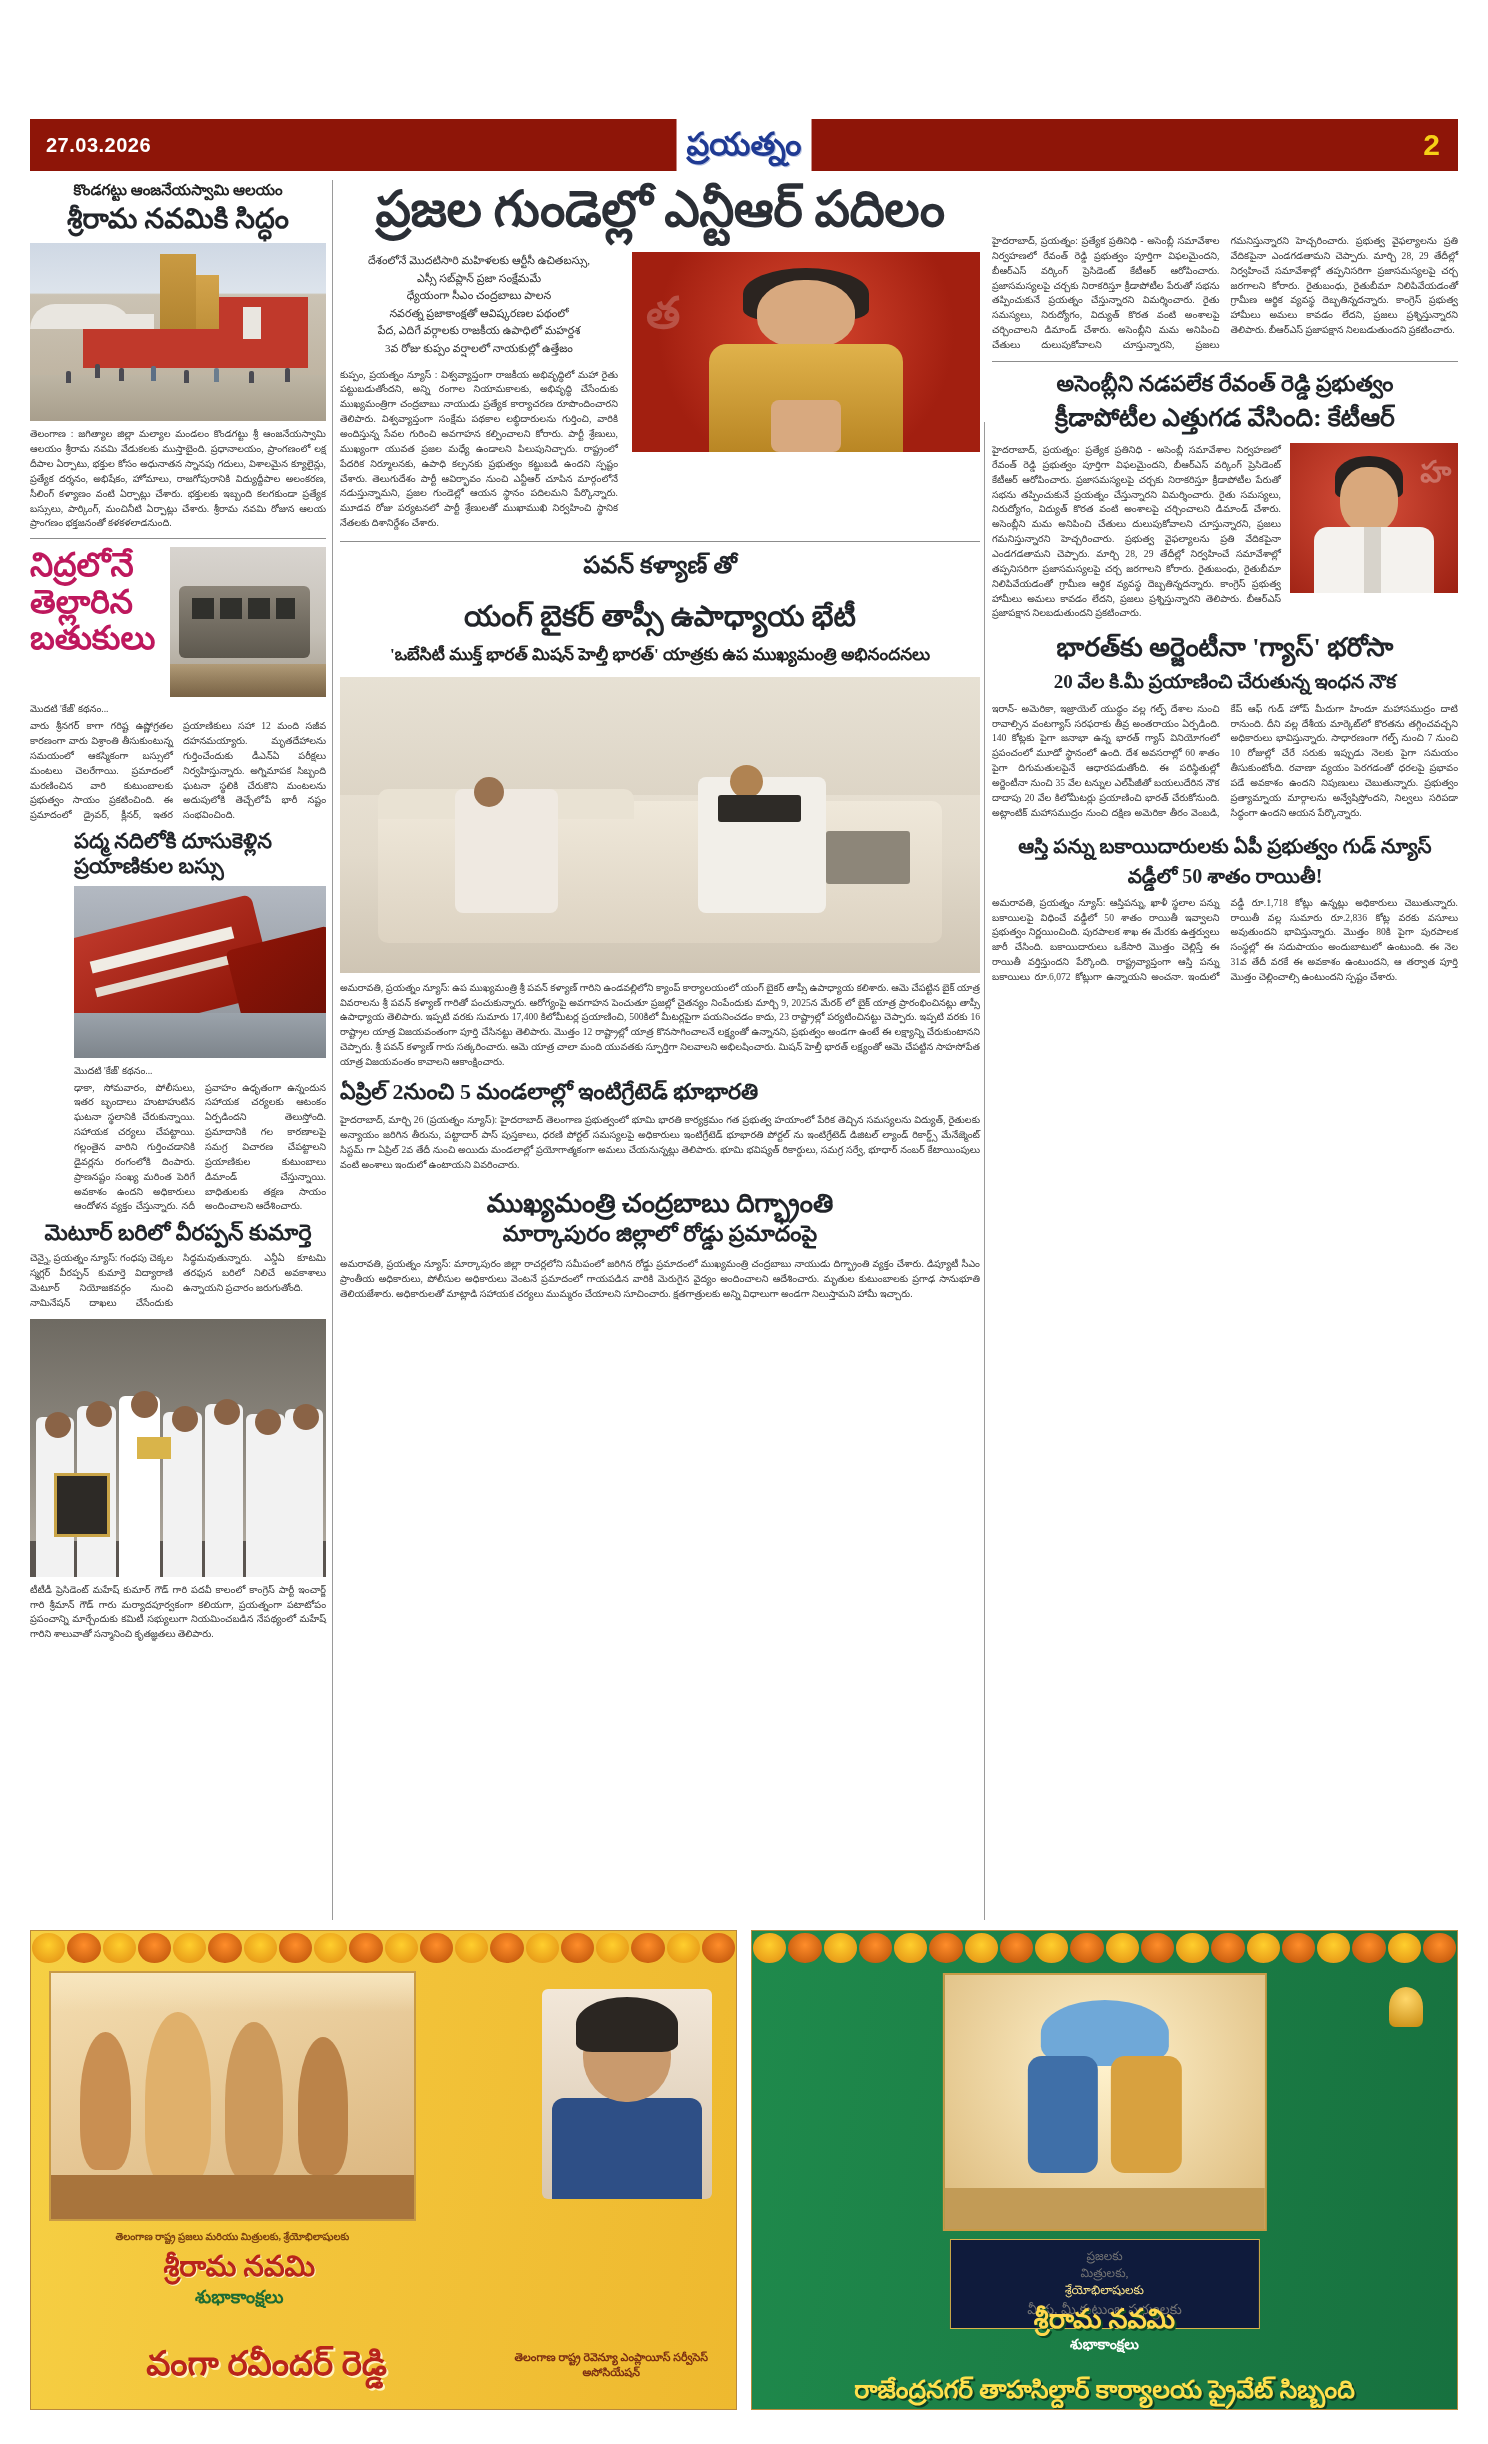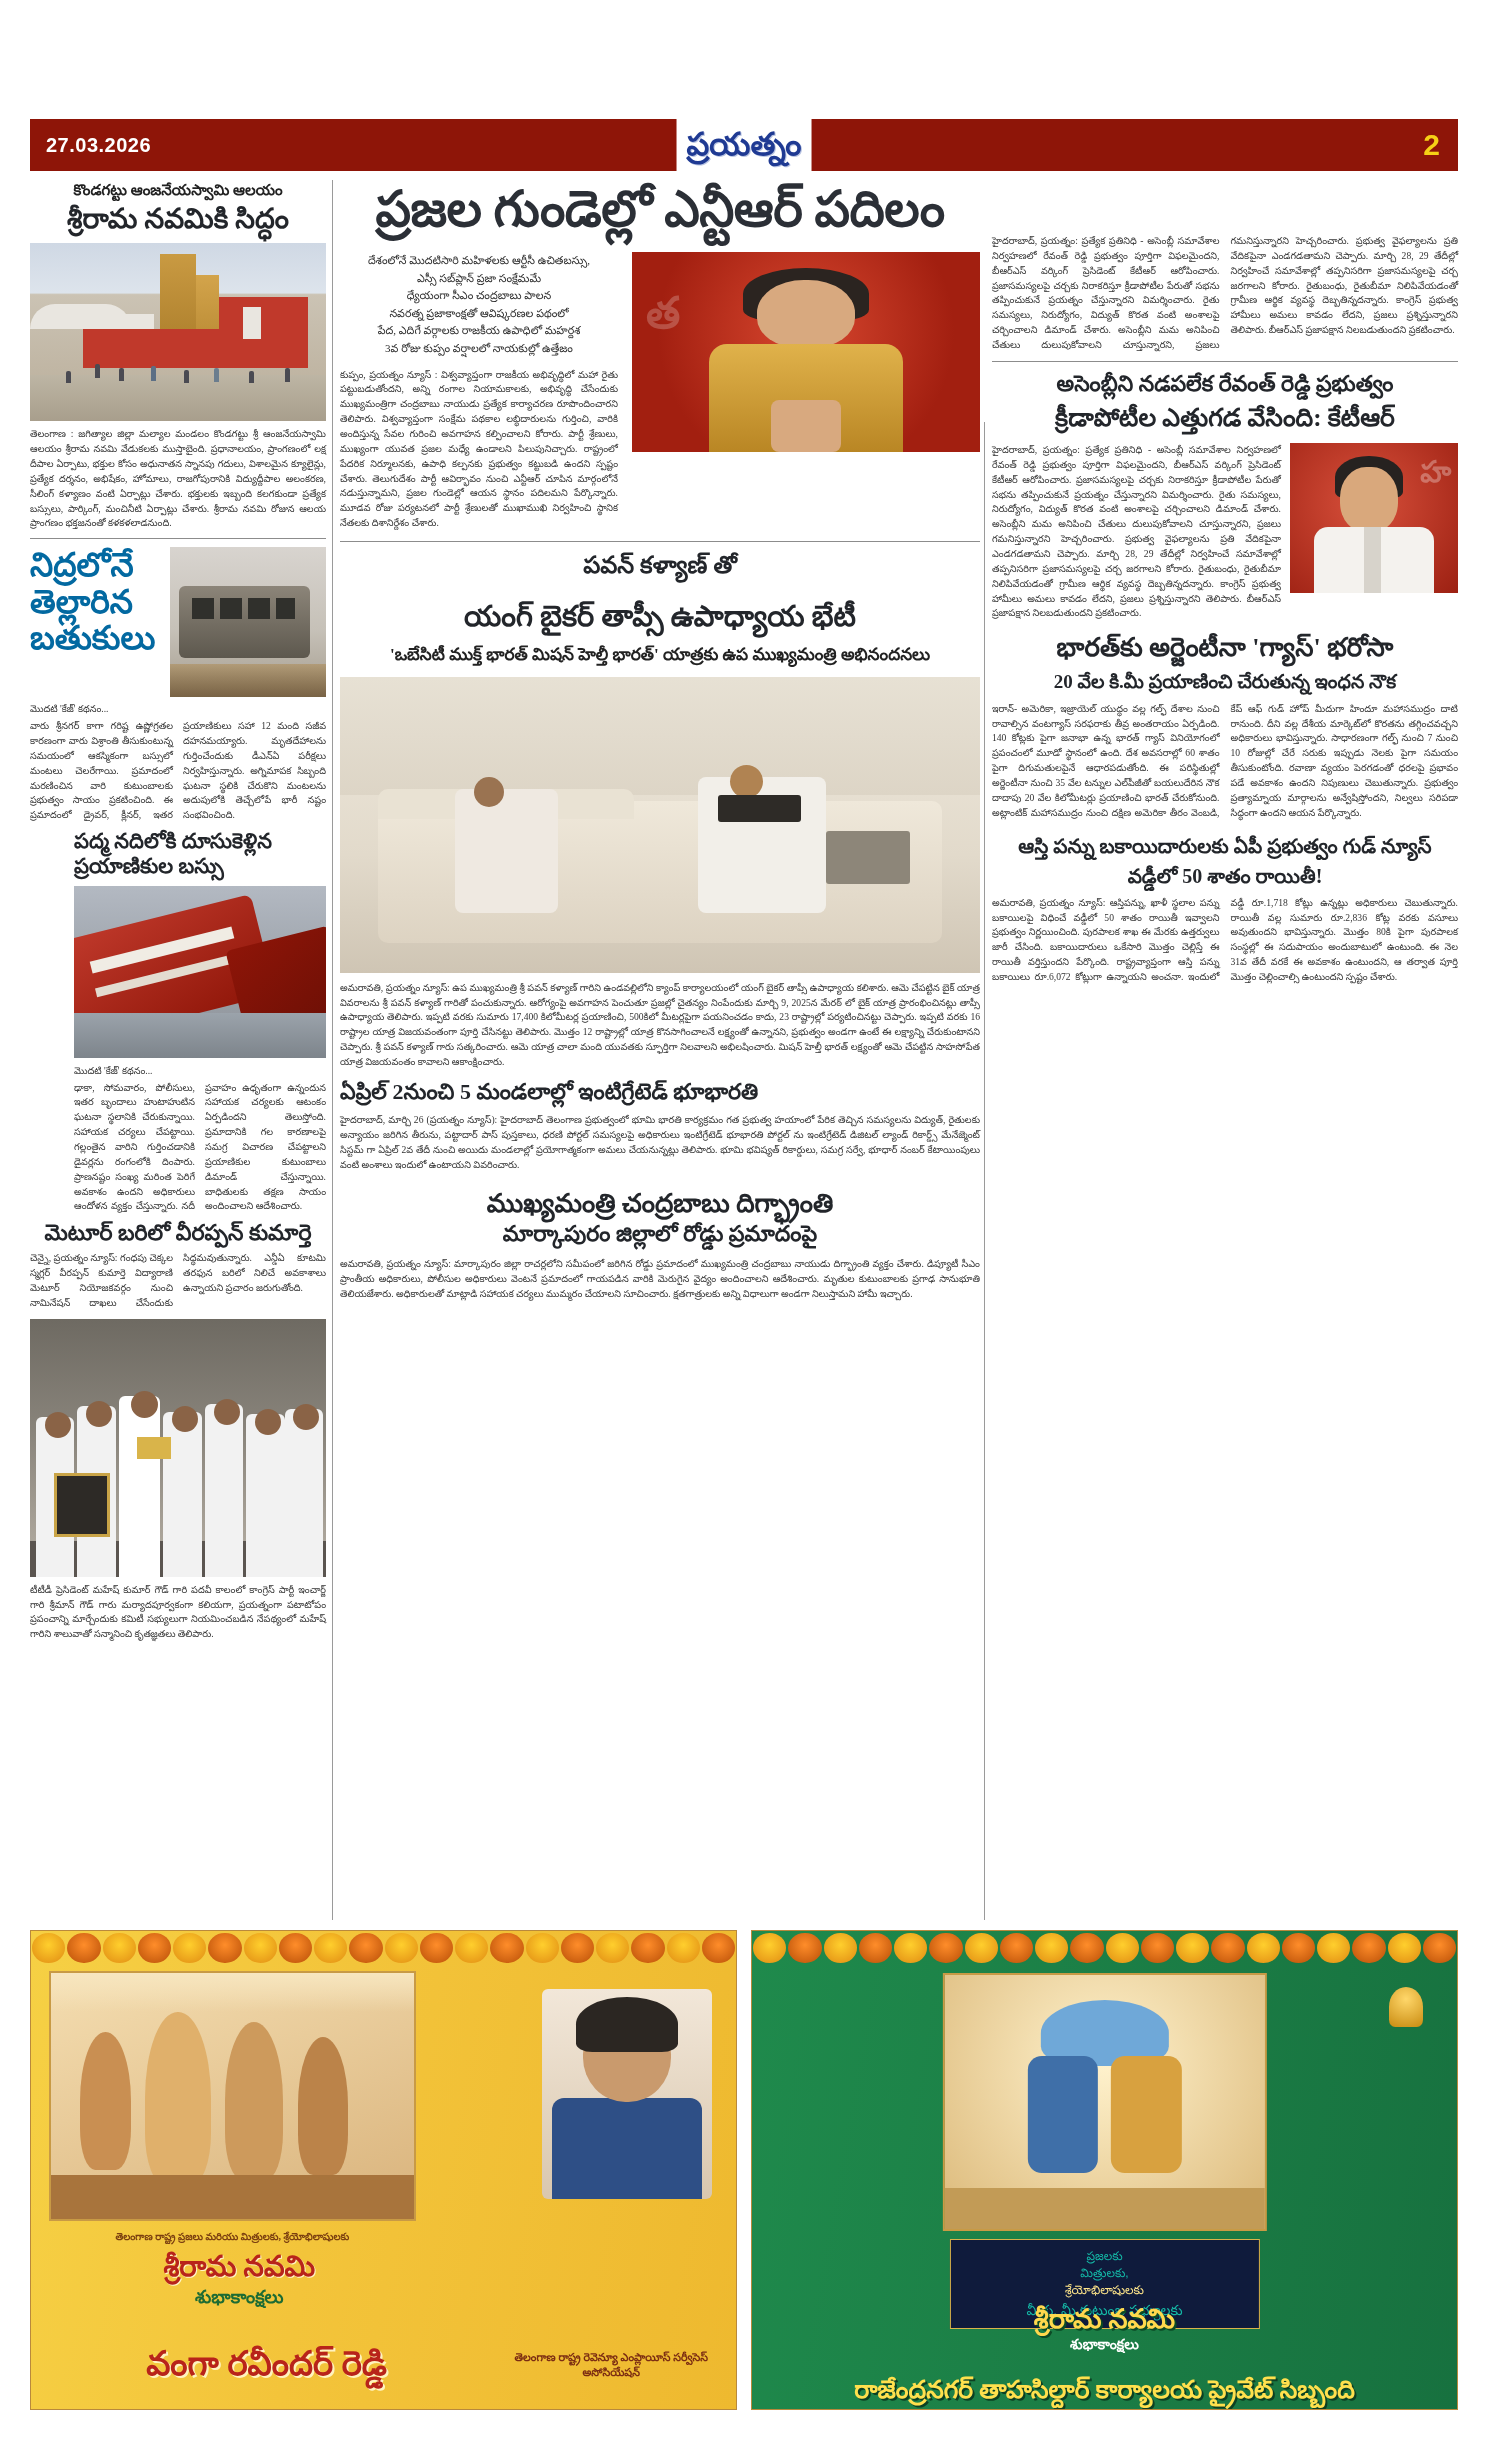--- a/index.html
+++ b/index.html
@@ -64,21 +64,21 @@
   .hl-md {
     font-size:26px; font-weight:bold; text-align:center; line-height:1.28;
     color:#23262b; font-family:"Liberation Serif", serif;
   }
   .hl-sm {
     font-size:21px; font-weight:bold; text-align:center; line-height:1.3;
     color:#23262b; font-family:"Liberation Serif", serif;
   }
   .hl-xl-left {
     font-size:40px; font-weight:bold; text-align:center; line-height:1.1;
-    color:#0369a1; font-family:"Liberation Serif", serif;
+    color:#be185d; font-family:"Liberation Serif", serif;
   }
   .subhl {
     font-size:17px; font-weight:600; text-align:center; line-height:1.4;
     color:#222; font-family:"Liberation Serif", serif;
   }
   .caption {
     font-size:9.6px; line-height:1.55; text-align:justify; color:#333;
     font-family:"Liberation Serif", serif;
   }
   .center-narrow { font-size:11px; line-height:1.6; text-align:center; color:#2a2a2a;
@@ -212,21 +212,21 @@
     position:absolute; right:12px; bottom:30px; width:32%;
     font-size:11px; font-weight:bold; color:#7b2c12; text-align:center;
     font-family:"Liberation Serif", serif; line-height:1.3;
   }
 
   .adr-panel {
     position:absolute; left:50%; transform:translateX(-50%);
     top:308px; width:44%; background:#0f1b3c; padding:8px 6px;
     text-align:center; border:1px solid #d9b44a;
   }
-  .adr-panel .l1 { font-size:12px; color:#14b8a6; font-family:Liberation Sans, sans-serif;
+  .adr-panel .l1 { font-size:12px; color:#737373; font-family:Liberation Serif, serif;
     line-height:1.45; }
   .adr-panel .l2 { font-size:12px; color:#ffe68a; font-family:"Liberation Serif",serif; }
   .adr-big {
     position:absolute; left:50%; transform:translateX(-50%); top:374px; width:60%;
     font-size:27px; font-weight:bold; color:#ffd84d; text-align:center;
     font-family:"Liberation Serif", serif; line-height:1.05;
     text-shadow:2px 2px 0 #0b4a26;
   }
   .adr-sub {
     position:absolute; left:50%; transform:translateX(-50%); top:406px; width:60%;

